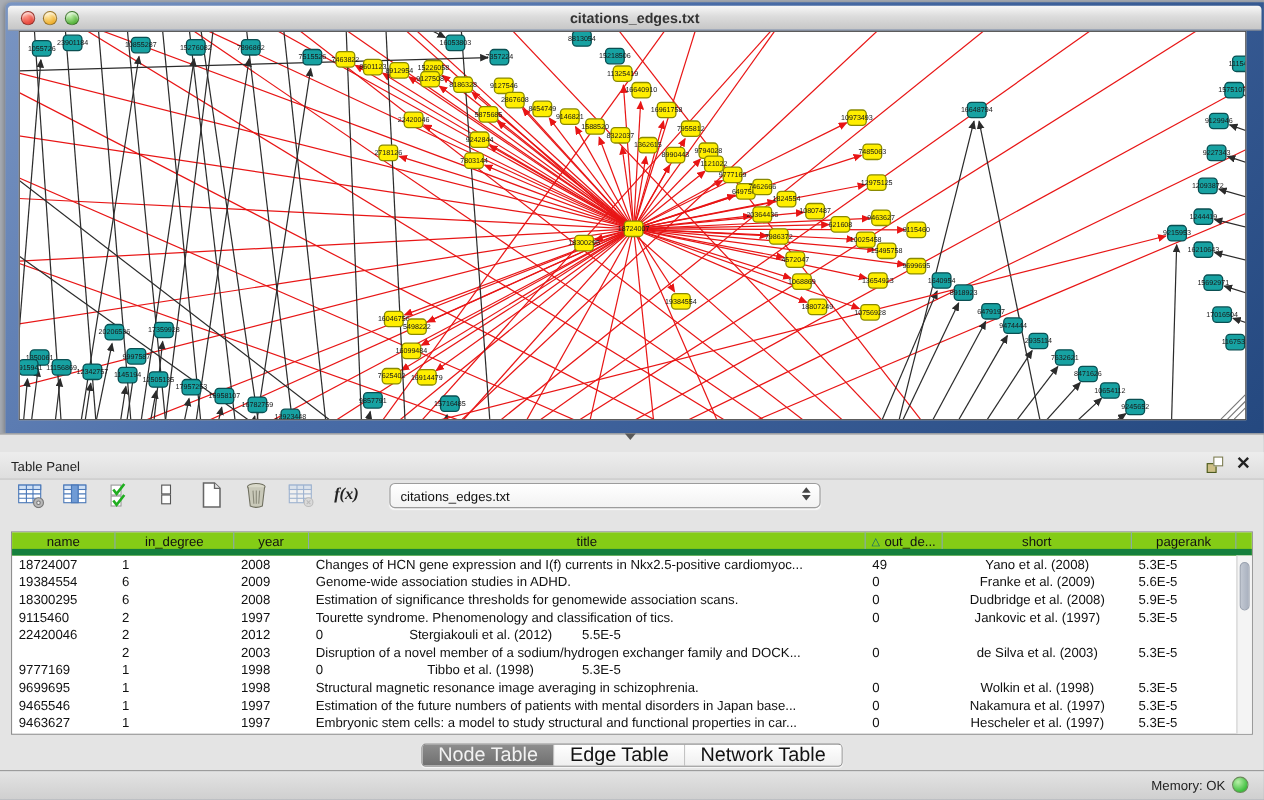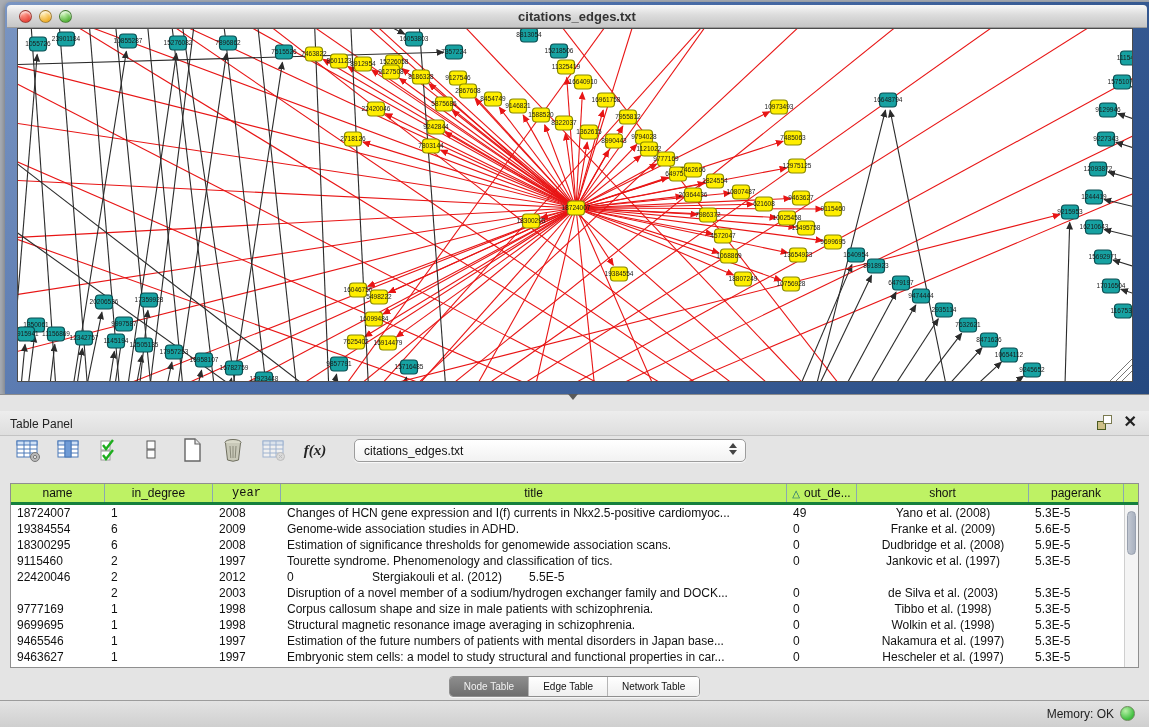--- a/index.html
+++ b/index.html
@@ -52,38 +52,38 @@
     background:linear-gradient(#ffffff,#f2f2f2); border:1px solid #9c9c9c; border-radius:5px;
     box-shadow:0 1px 1px rgba(255,255,255,.8); }
   .table-select .val { position:absolute; left:9px; top:4px; font-size:12px; color:#111; }
   .table-select .spin { position:absolute; right:8px; top:3px; display:flex; flex-direction:column; gap:2px; }
   .spin i { display:block; width:0; height:0; border-left:4px solid transparent; border-right:4px solid transparent; }
   .spin .up { border-bottom:5px solid #444; }
   .spin .dn { border-top:5px solid #444; }
 
   .table-frame { position:absolute; left:10px; top:88px; width:1129px; height:185px;
     background:#fff; border:1px solid #8f8f8f; }
-  .grid-header { display:flex; height:21px; background:#bef264; border-bottom:3px solid #15803d; }
+  .grid-header { display:flex; height:21px; background:#84cc16; border-bottom:6px solid #15803d; }
   .grid-header .hcell { border-right:1px solid #8aa8b2; font-size:12px; color:#111;
     display:flex; align-items:center; justify-content:center; overflow:hidden; white-space:nowrap; }
   .hcell .sort { font-size:10px; margin-right:4px; color:#0a5b76; }
   .grid-body { position:relative; }
   .grid-row { display:flex; height:16px; }
   .grid-row .cell { font-size:12px; color:#111; padding:0 6px; overflow:hidden;
     white-space:nowrap; line-height:16px; }
   .cell.c-center { text-align:center; }
   .vscroll { position:absolute; right:0; top:21px; width:14px; height:162px;
     background:#f4f4f4; border-left:1px solid #cfcfcf; }
   .vscroll .thumb { position:absolute; left:2px; top:6px; width:9px; height:44px;
     background:linear-gradient(90deg,#c2c8d2,#a9b1bf); border-radius:5px; border:1px solid #98a0ae; }
 
   .tabs-wrap { position:absolute; left:0; top:281px; width:100%; display:flex; justify-content:center; }
   .segmented { display:flex; height:21px; border:1px solid #8f8f8f; border-radius:4px; overflow:hidden;
     background:#fff; box-shadow:0 1px 1px rgba(255,255,255,.7); }
-  .segment { padding:0 14px; font-size:10px; color:#111; display:flex; align-items:center;
+  .segment { padding:0 14px; font-size:18px; color:#111; display:flex; align-items:center;
     background:linear-gradient(#ffffff,#efefef); border-right:1px solid #b5b5b5; cursor:default; }
   .segment:last-child { border-right:none; }
   .segment.selected { background:linear-gradient(#8d8d8d,#6f6f6f); color:#f2f2f2; }
 
   
   .status-bar { position:absolute; left:0; top:700px; width:1149px; height:27px;
     background:linear-gradient(#e3e3e3,#cfcfcf); border-top:1px solid #9c9c9c; }
   .memory { position:absolute; right:14px; top:5px; display:flex; align-items:center; gap:6px; }
   .memory-label { font-size:12px; color:#222; }
   .memory-dot { width:15px; height:15px; border-radius:50%;
@@ -767,21 +767,21 @@
       </div>
 
     <div class="table-frame">
       <div class="grid-header" id="grid-header">
           <div class="hcell" style="width: 94px;">
             <span>name</span>
           </div>
           <div class="hcell" style="width: 108px;">
             <span>in_degree</span>
           </div>
-          <div class="hcell" style="width: 68px; font-family: Liberation Mono, monospace;">
+          <div class="hcell" style="width: 68px;">
             <span>year</span>
           </div>
           <div class="hcell" style="width: 506px;">
             <span>title</span>
           </div>
           <div class="hcell" style="width: 70px;">
             <span class="sort">△</span>
             <span>out_de...</span>
           </div>
           <div class="hcell" style="width: 172px;">
@@ -842,21 +842,20 @@
             <div class="cell" style="width: 68px;">2003</div>
             <div class="cell" style="width: 506px;">Disruption of a novel member of a sodium/hydrogen exchanger family and DOCK...</div>
             <div class="cell" style="width: 70px;">0</div>
             <div class="cell c-center" style="width: 172px;">de Silva et al. (2003)</div>
             <div class="cell" style="width: 95px;">5.3E-5</div>
           </div>
           <div class="grid-row">
             <div class="cell" style="width: 94px;">9777169</div>
             <div class="cell" style="width: 108px;">1</div>
             <div class="cell" style="width: 68px;">1998</div>
-            <div class="cell" style="width: 506px;">Corpus callosum shape and size in male patients with schizophrenia.</div>
             <div class="cell" style="width: 70px;">0</div>
             <div class="cell c-center" style="width: 172px;">Tibbo et al. (1998)</div>
             <div class="cell" style="width: 95px;">5.3E-5</div>
           </div>
           <div class="grid-row">
             <div class="cell" style="width: 94px;">9699695</div>
             <div class="cell" style="width: 108px;">1</div>
             <div class="cell" style="width: 68px;">1998</div>
             <div class="cell" style="width: 506px;">Structural magnetic resonance image averaging in schizophrenia.</div>
             <div class="cell" style="width: 70px;">0</div>

